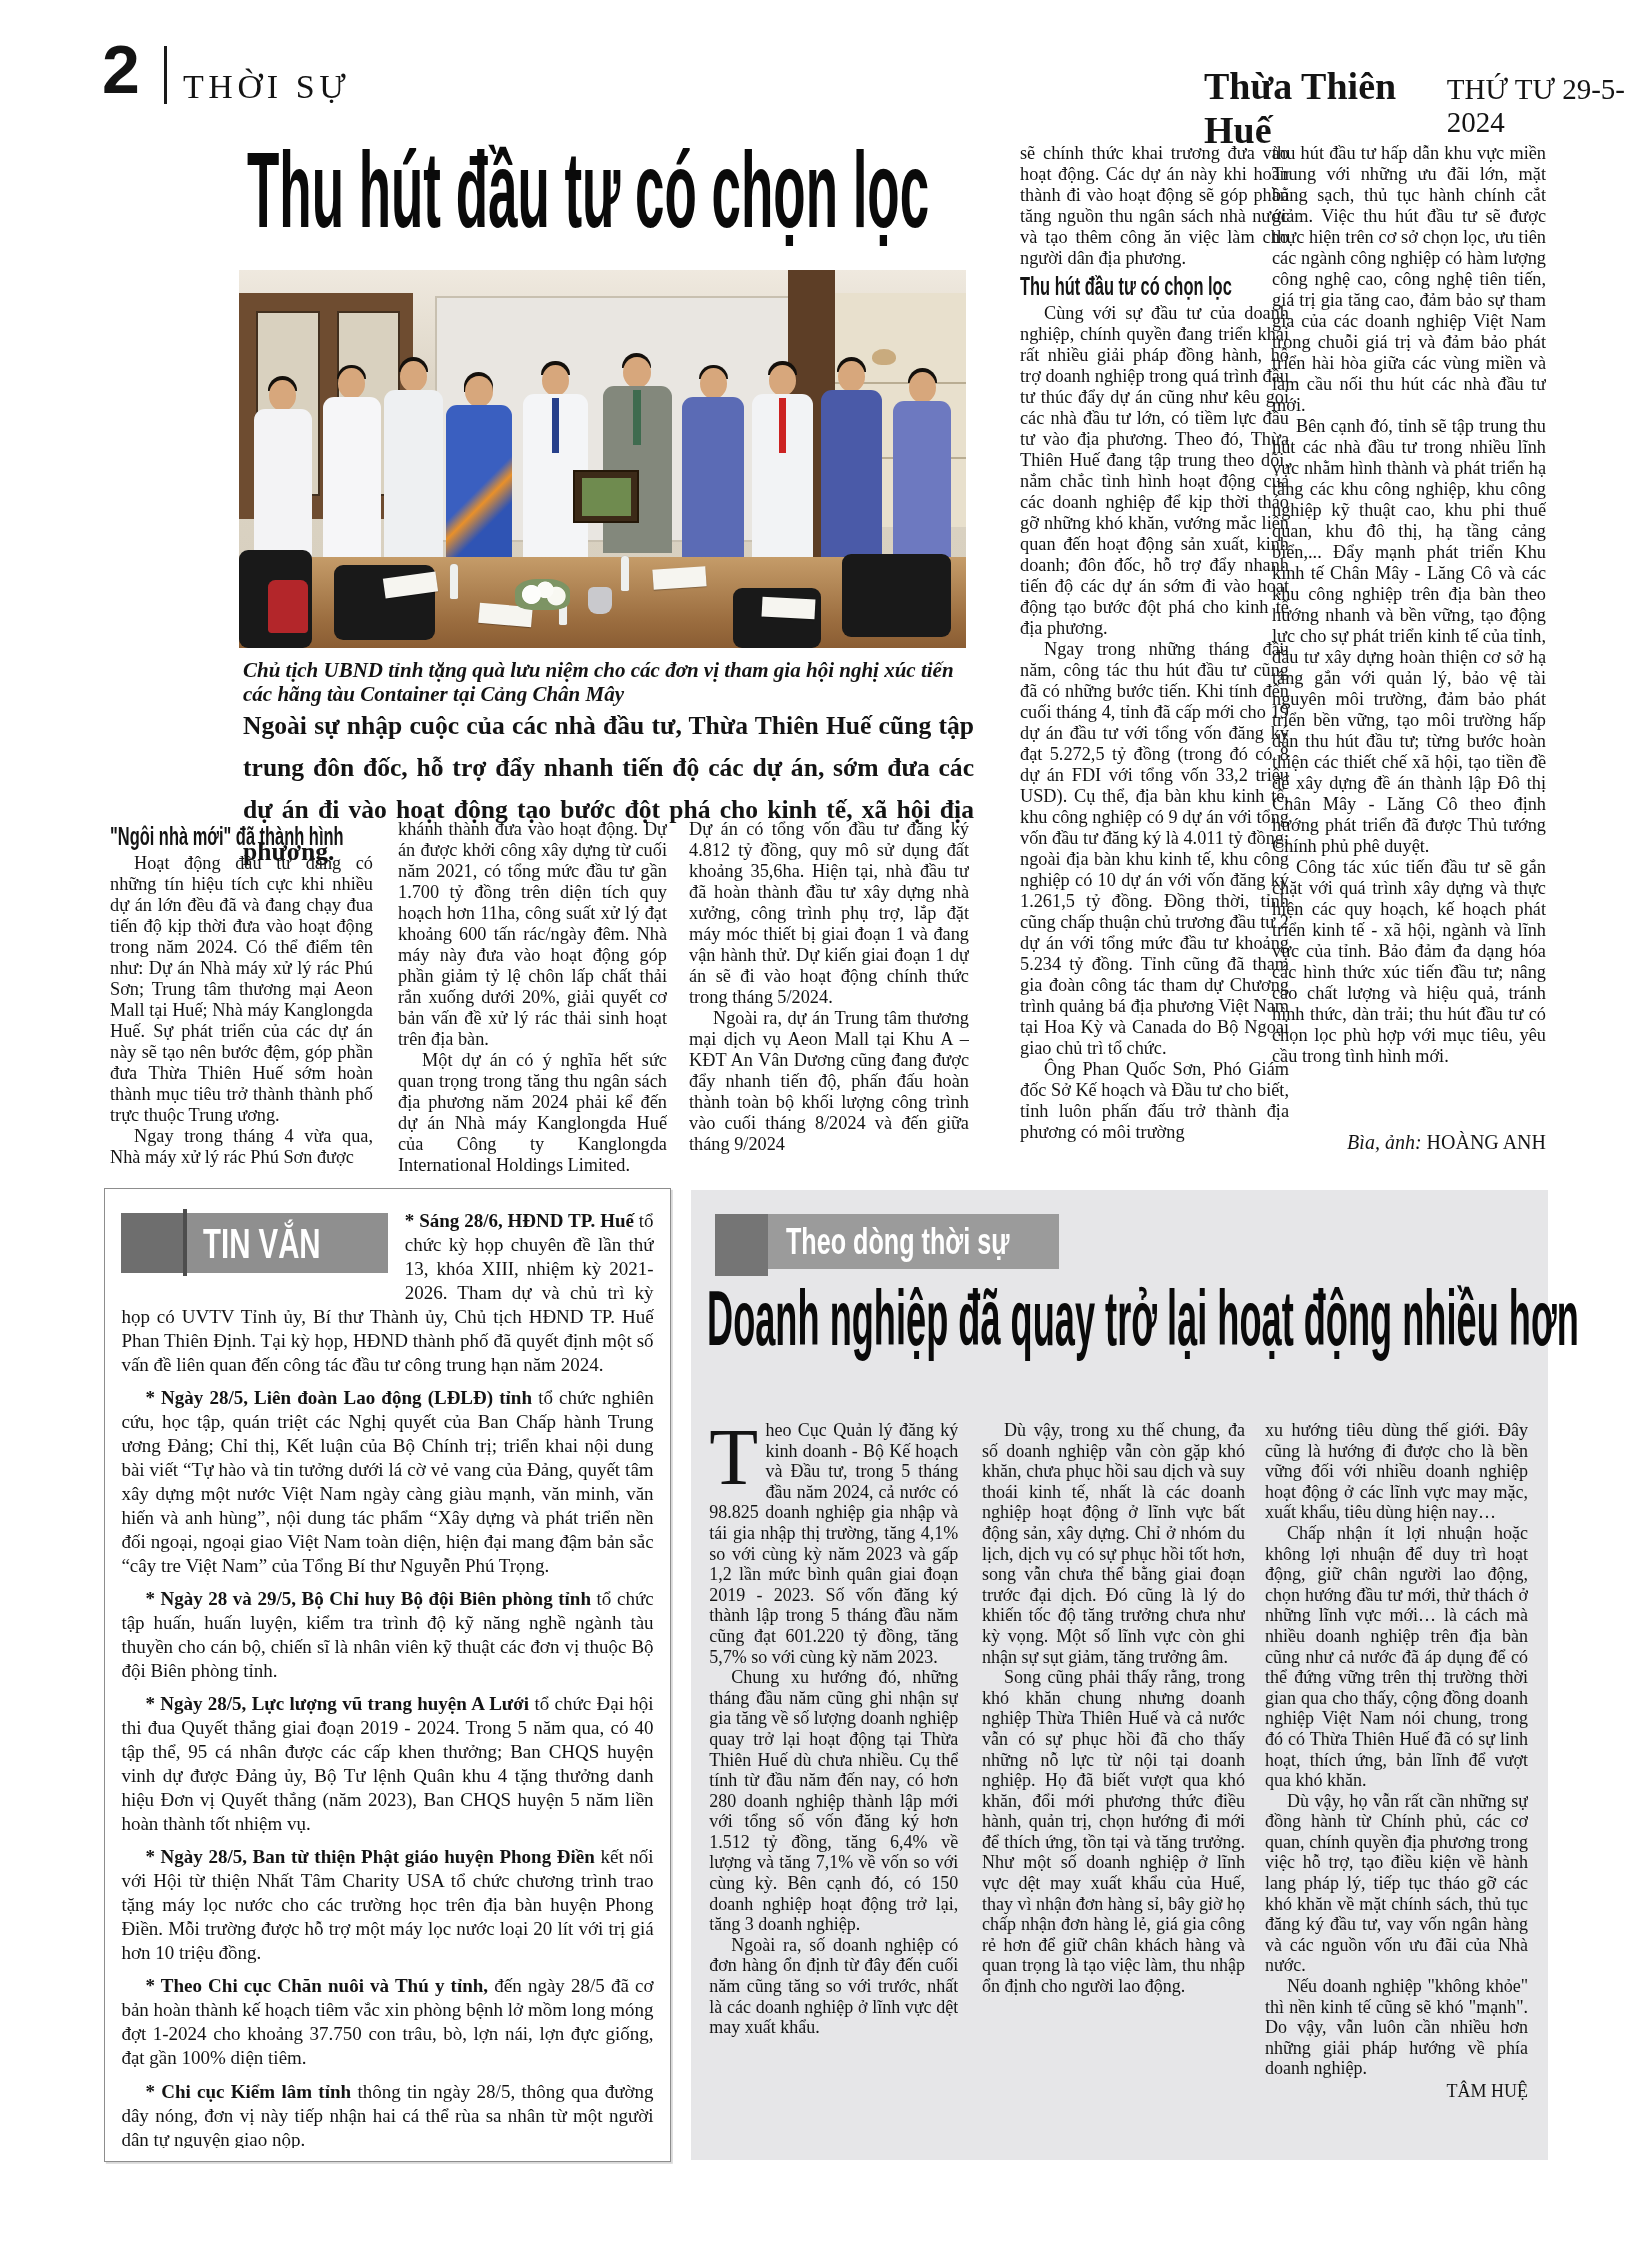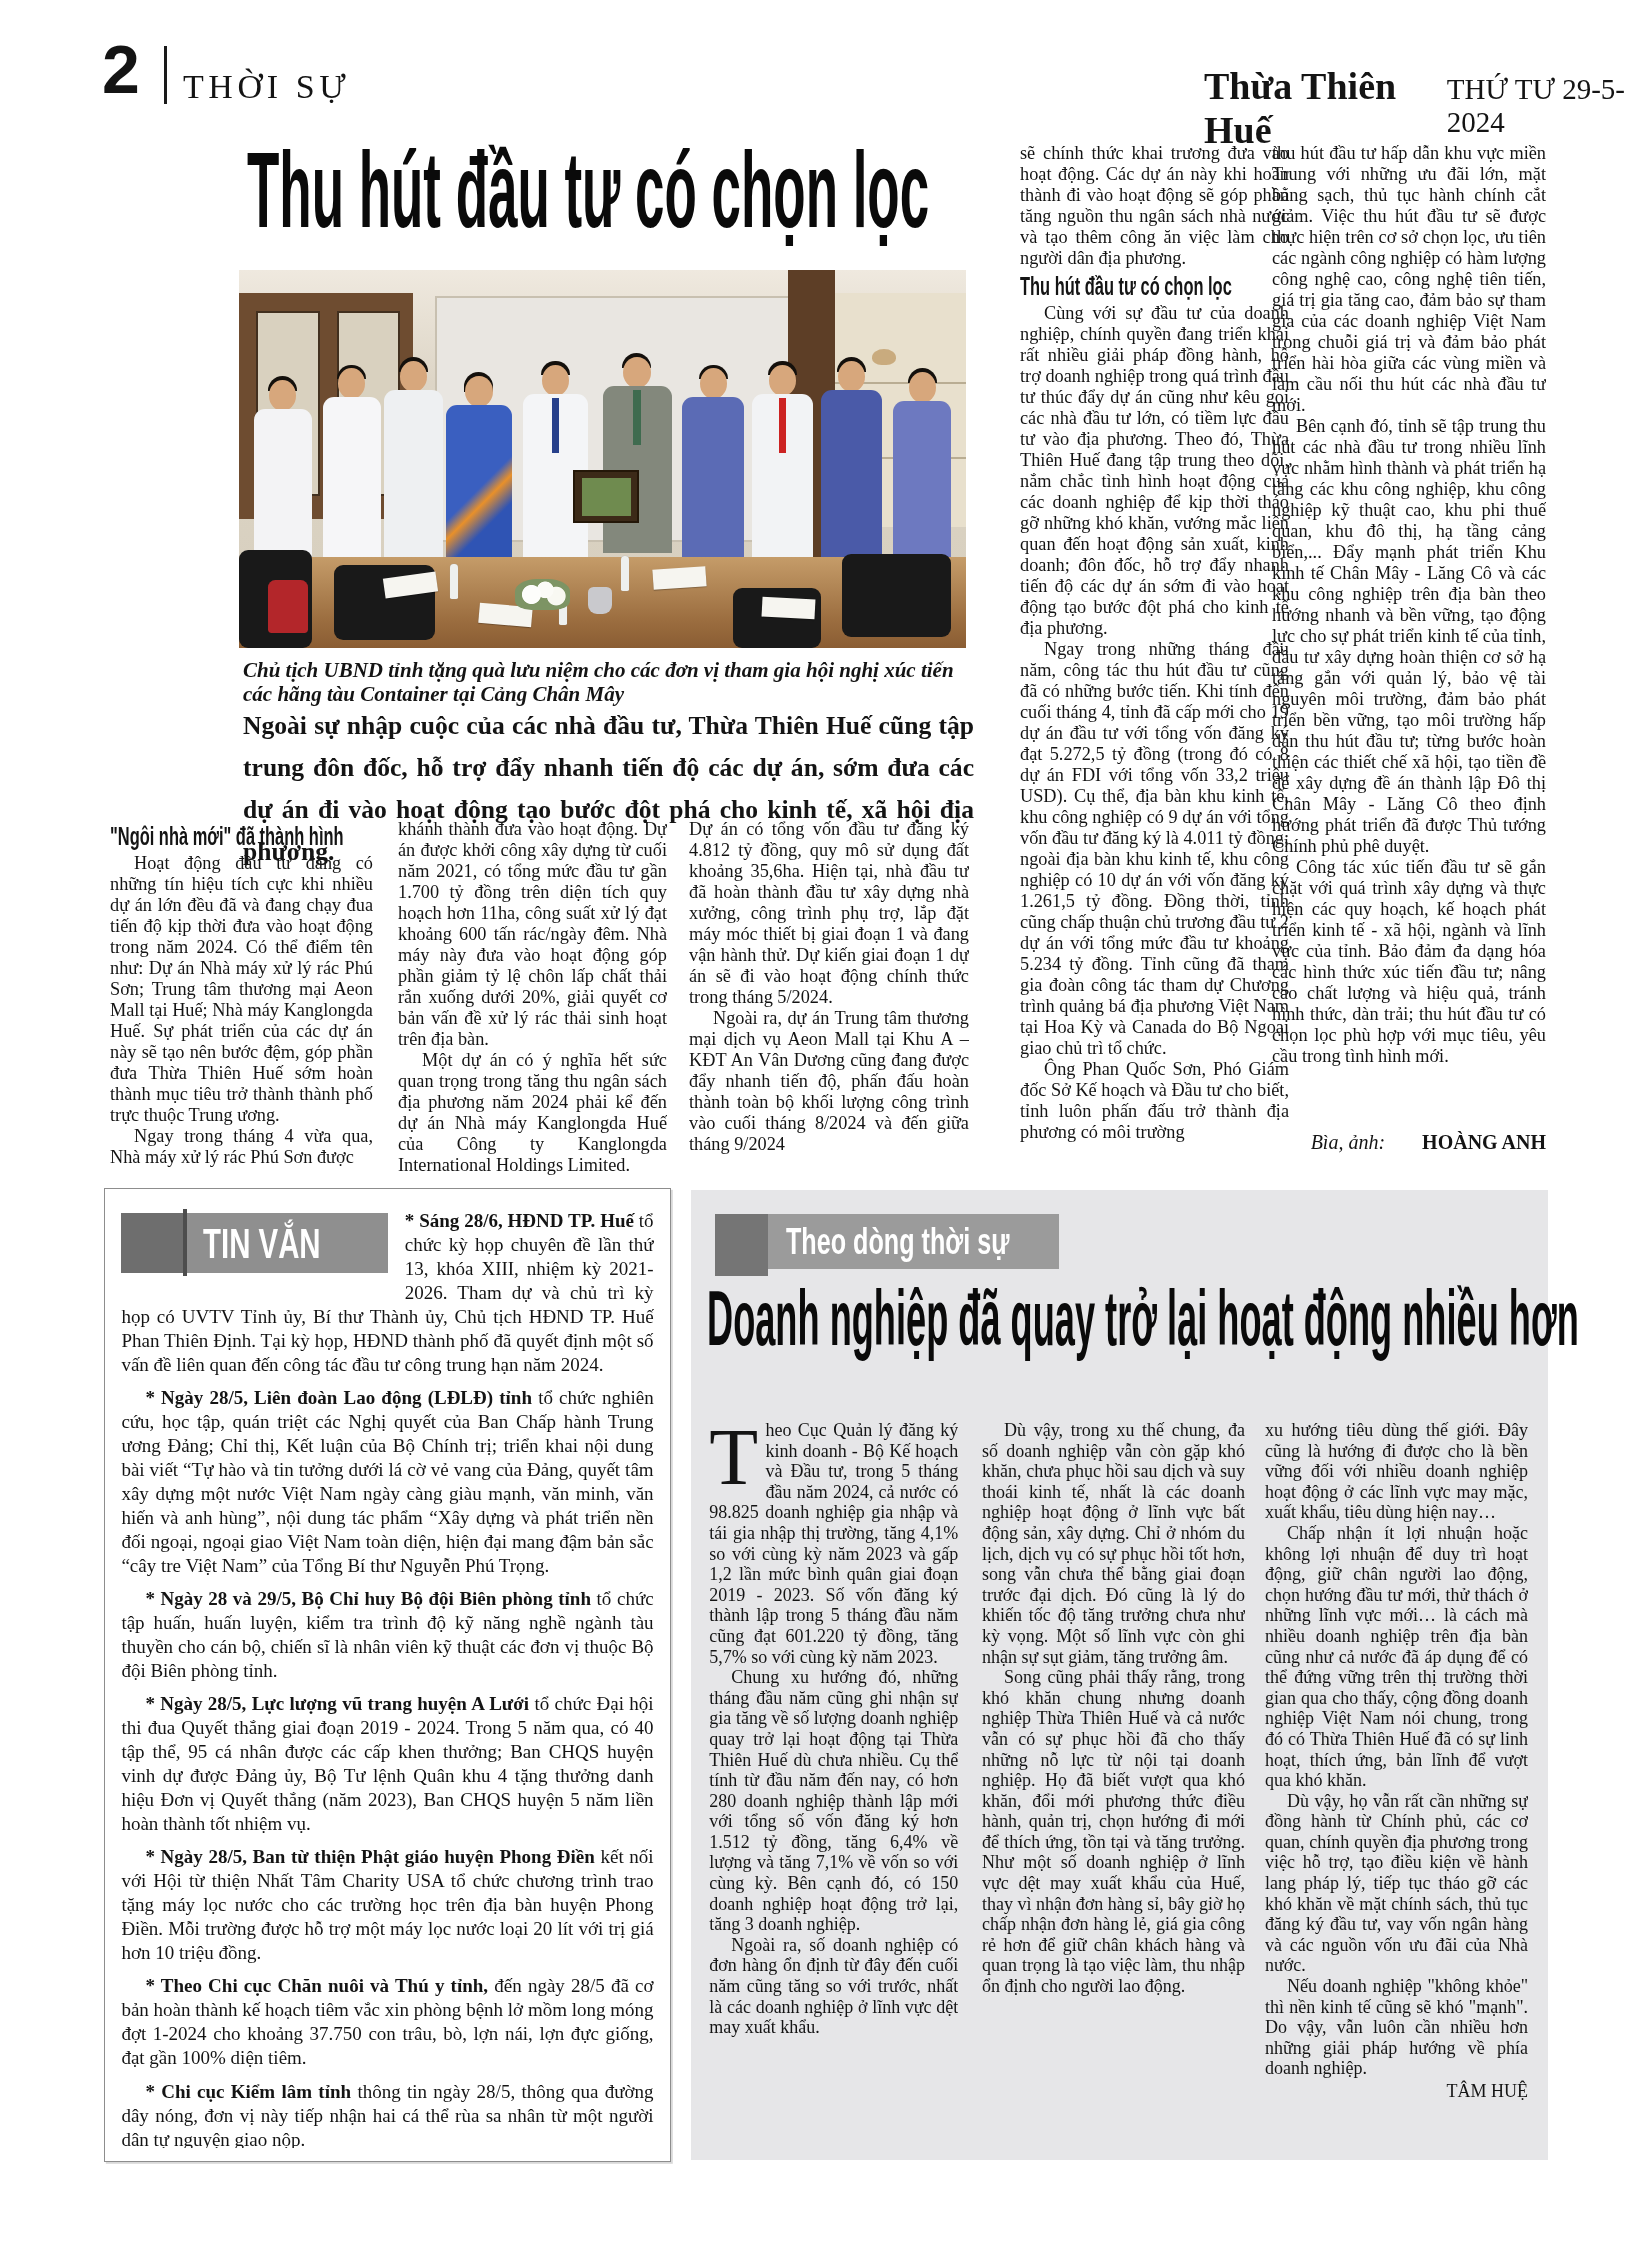--- a/index.html
+++ b/index.html
@@ -25,21 +25,21 @@
   .bodycol p{margin:0;}
   .bodycol p.ind{text-indent:24px;}
   .subhead{font-family:"Liberation Sans",sans-serif;font-weight:bold;font-size:26.5px;line-height:29px;margin:2.7px 0 2.7px 0;}
   .c1{left:110px;top:819px;width:263px;height:365px;}
   .c2{left:398px;top:819px;width:269px;height:365px;}
   .c3{left:689px;top:819px;width:280px;height:365px;}
   .c4{left:1020px;top:143px;width:269px;height:1001px;}
   .c5{left:1272px;top:143px;width:274px;height:987px;}
   .byline1{left:1272px;top:1131px;width:274px;text-align:right;font-size:20px;}
   .byline1 .lbl{font-style:italic;text-align:center;}
-  .byline1 .nm{font-weight:bold;margin-left:32px;}
+  .byline1 .nm{font-weight:normal;}
 
   
   .photo{left:239px;top:270px;width:727px;height:378px;background:linear-gradient(#efe9df 0%,#ddd5c6 30%,#d6cebd 100%);overflow:hidden;}
   .ph-screen{position:absolute;left:27%;top:7%;width:49%;height:64%;background:#e9e6e1;border:2.7px solid #c8c0b0;}
   .ph-winL{position:absolute;left:0;top:6%;width:24%;height:60%;background:#6e4c30;}
   .ph-winL .pane{position:absolute;background:#d9d1bf;border:2.7px solid #42301f;}
   .ph-pillar{position:absolute;left:75.5%;top:0;width:6.5%;height:80%;background:#5d3e26;}
   .ph-shelf{position:absolute;left:82%;top:6%;width:18%;height:62%;background:#e8e0cd;}
   .ph-shelf .ledge{position:absolute;left:0;width:100%;height:2.7px;background:#b9ad93;}
   .ph-pot{position:absolute;width:24px;height:16.4px;border-radius:50% 50% 40% 40%;background:#c9ab7e;}

